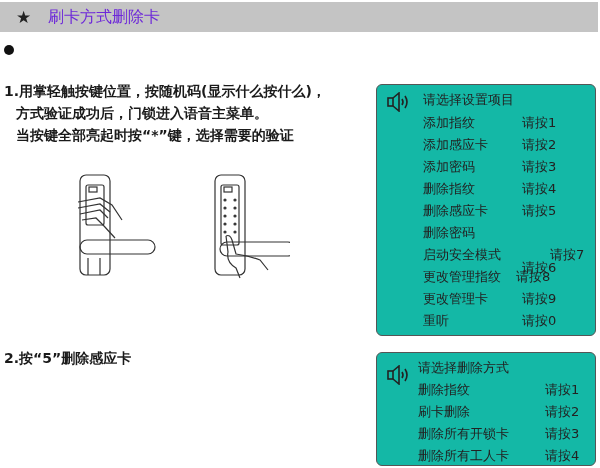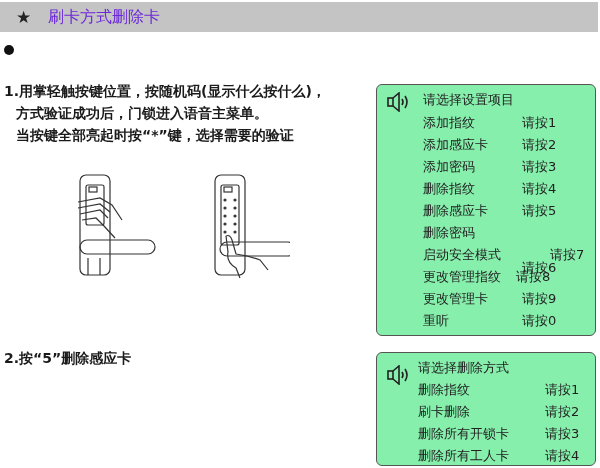--- a/index.html
+++ b/index.html
@@ -30,21 +30,21 @@
     font-size: 14px; font-weight: bold; line-height: 22px; color: #1a1a1a;
   }
   .step1 .line { white-space: nowrap; }
   .step1 .indent { padding-left: 12px; }
   .step2 {
     position: absolute; left: 4px; top: 350px; font-size: 14px; font-weight: bold; color: #1a1a1a;
   }
   .illus { position: absolute; left: 60px; top: 170px; width: 230px; height: 110px; }
 
   .menu-box {
-    position: absolute; border: 1.5px solid #555; border-radius: 6px; background: #86efac;
+    position: absolute; border: 1.5px solid #555; border-radius: 6px; background: #14b8a6;
   }
   .menu1 { left: 376px; top: 84px; width: 218px; height: 250px; }
   .menu2 { left: 376px; top: 352px; width: 218px; height: 112px; text-align: right; }
   .speaker { position: absolute; left: 10px; top: 7px; width: 26px; height: 20px; }
   .menu-title { position: absolute; font-size: 13px; color: #222; white-space: nowrap; }
   .menu-row { position: absolute; font-size: 13px; color: #222; white-space: nowrap; height: 22px; }
   .menu-row .lbl { position: absolute; left: 0; top: 0; }
   .menu-row .key { position: absolute; top: 0; }
 </style>
 </head>

